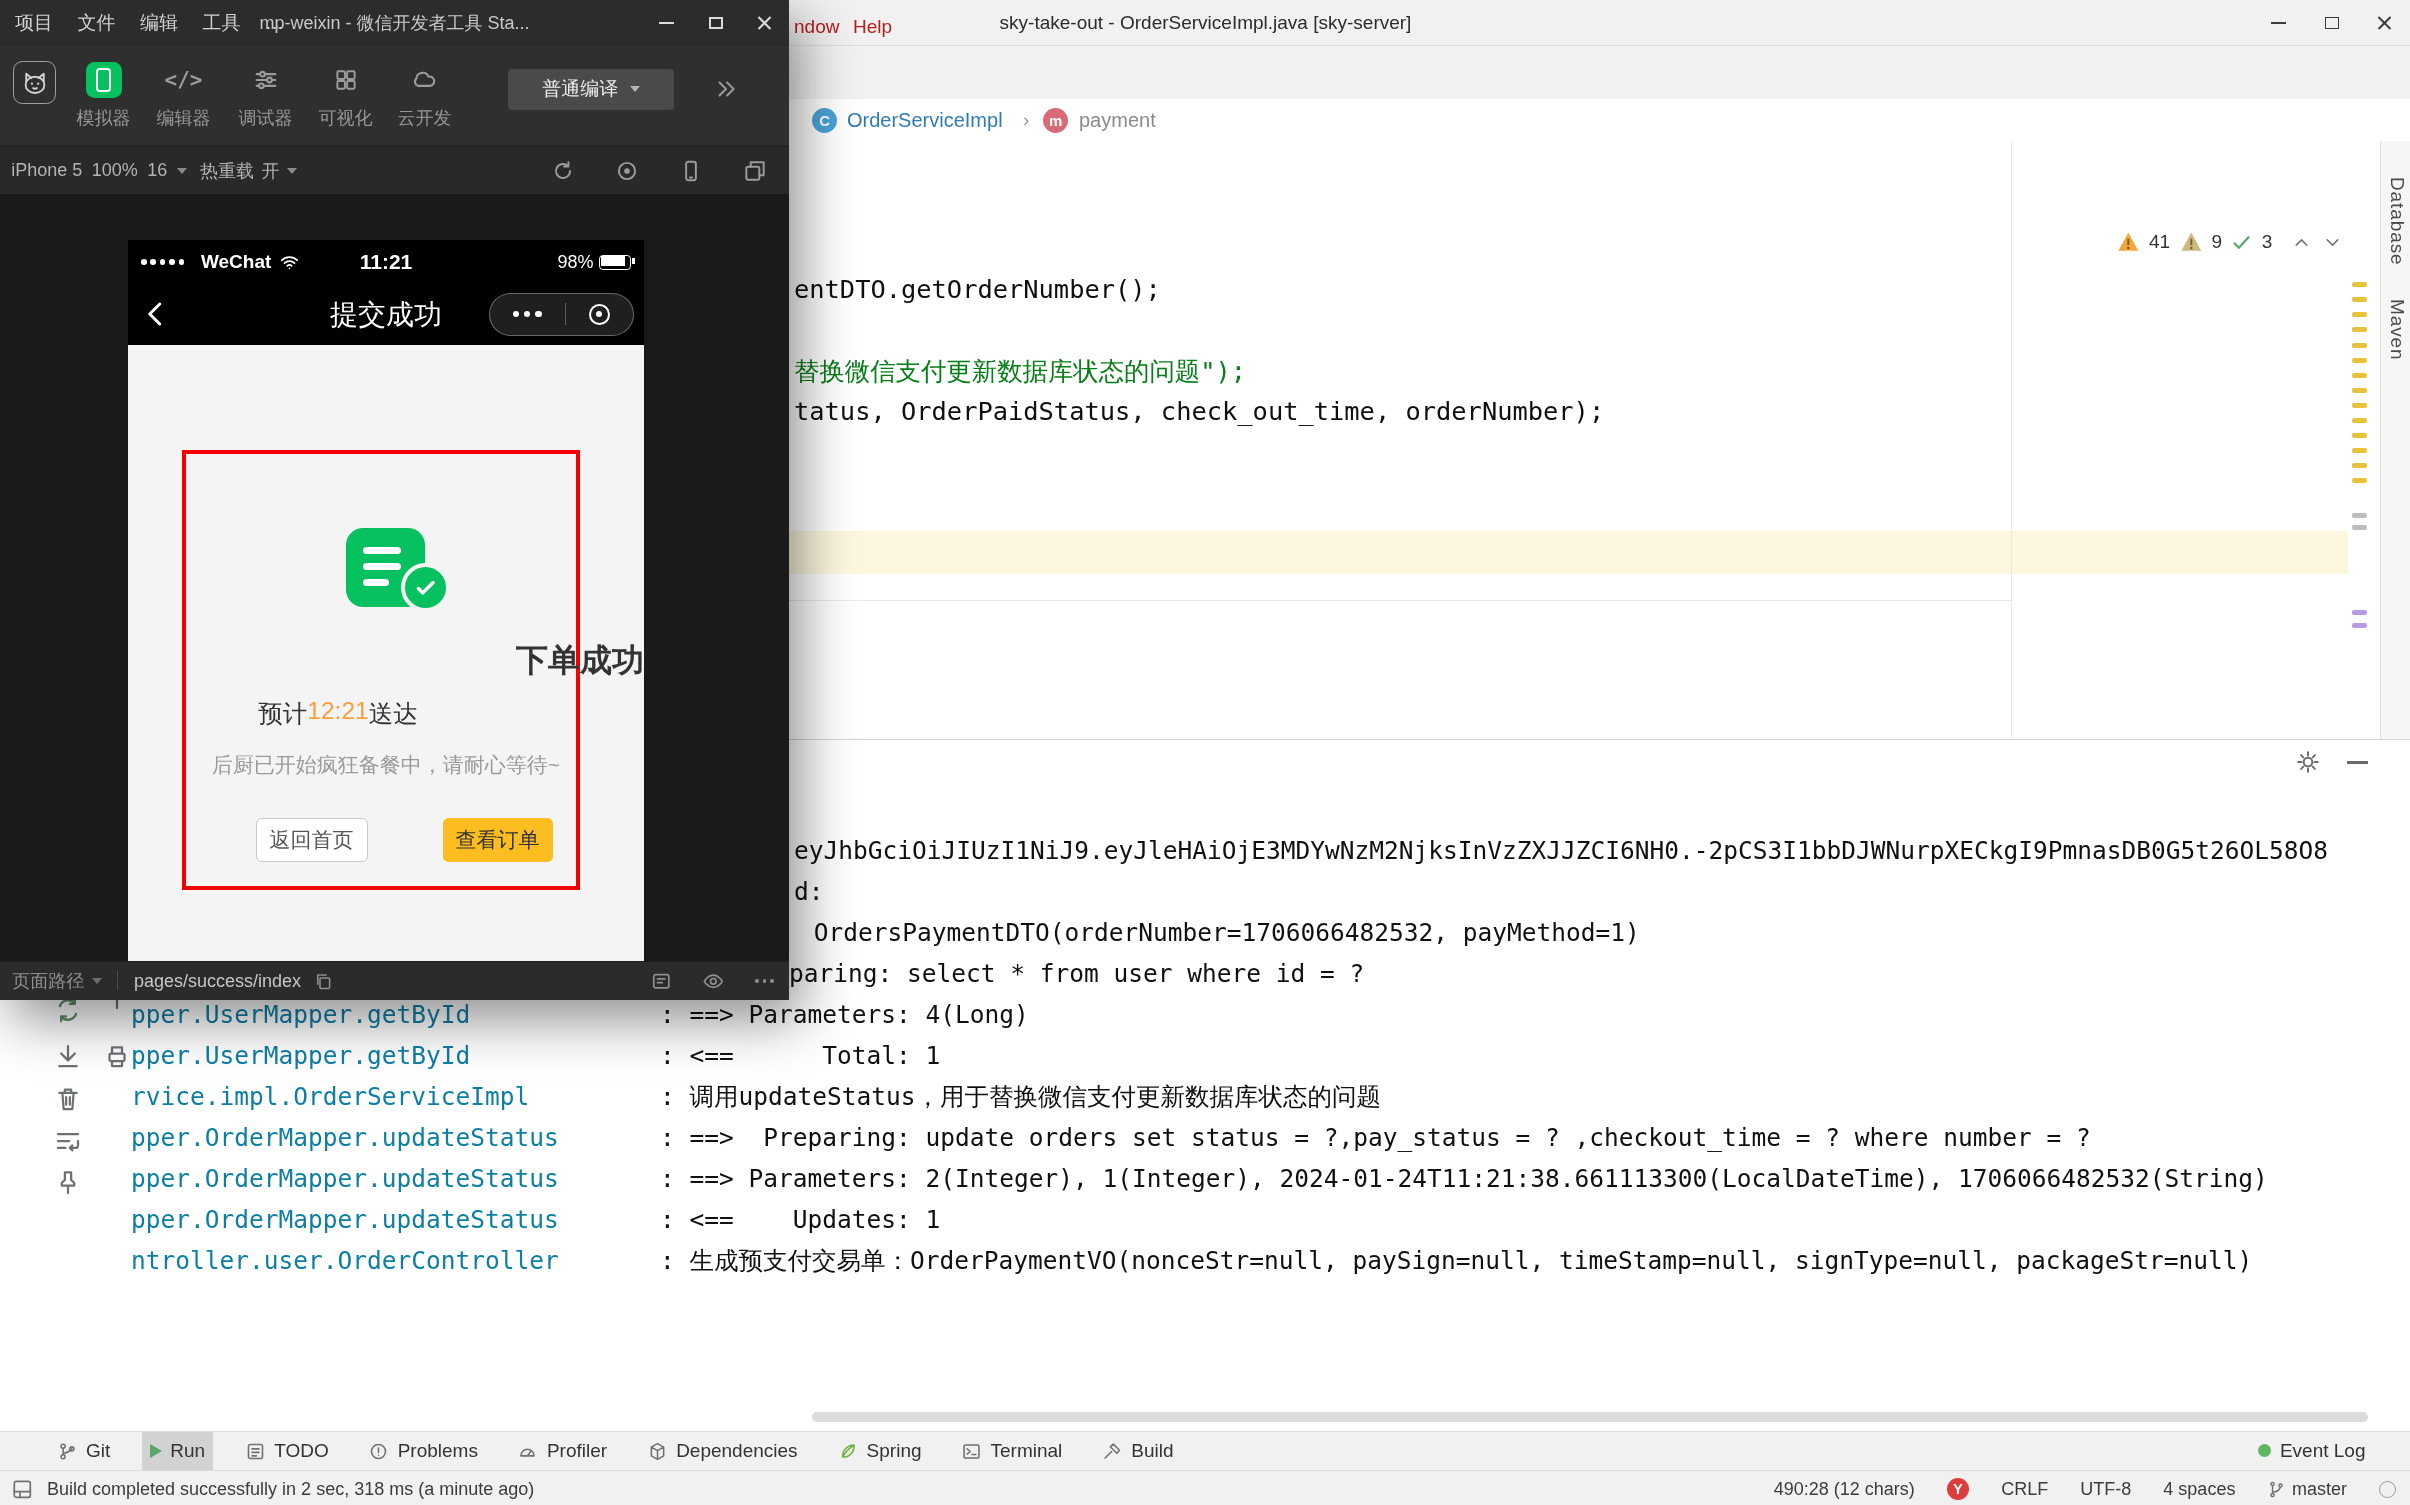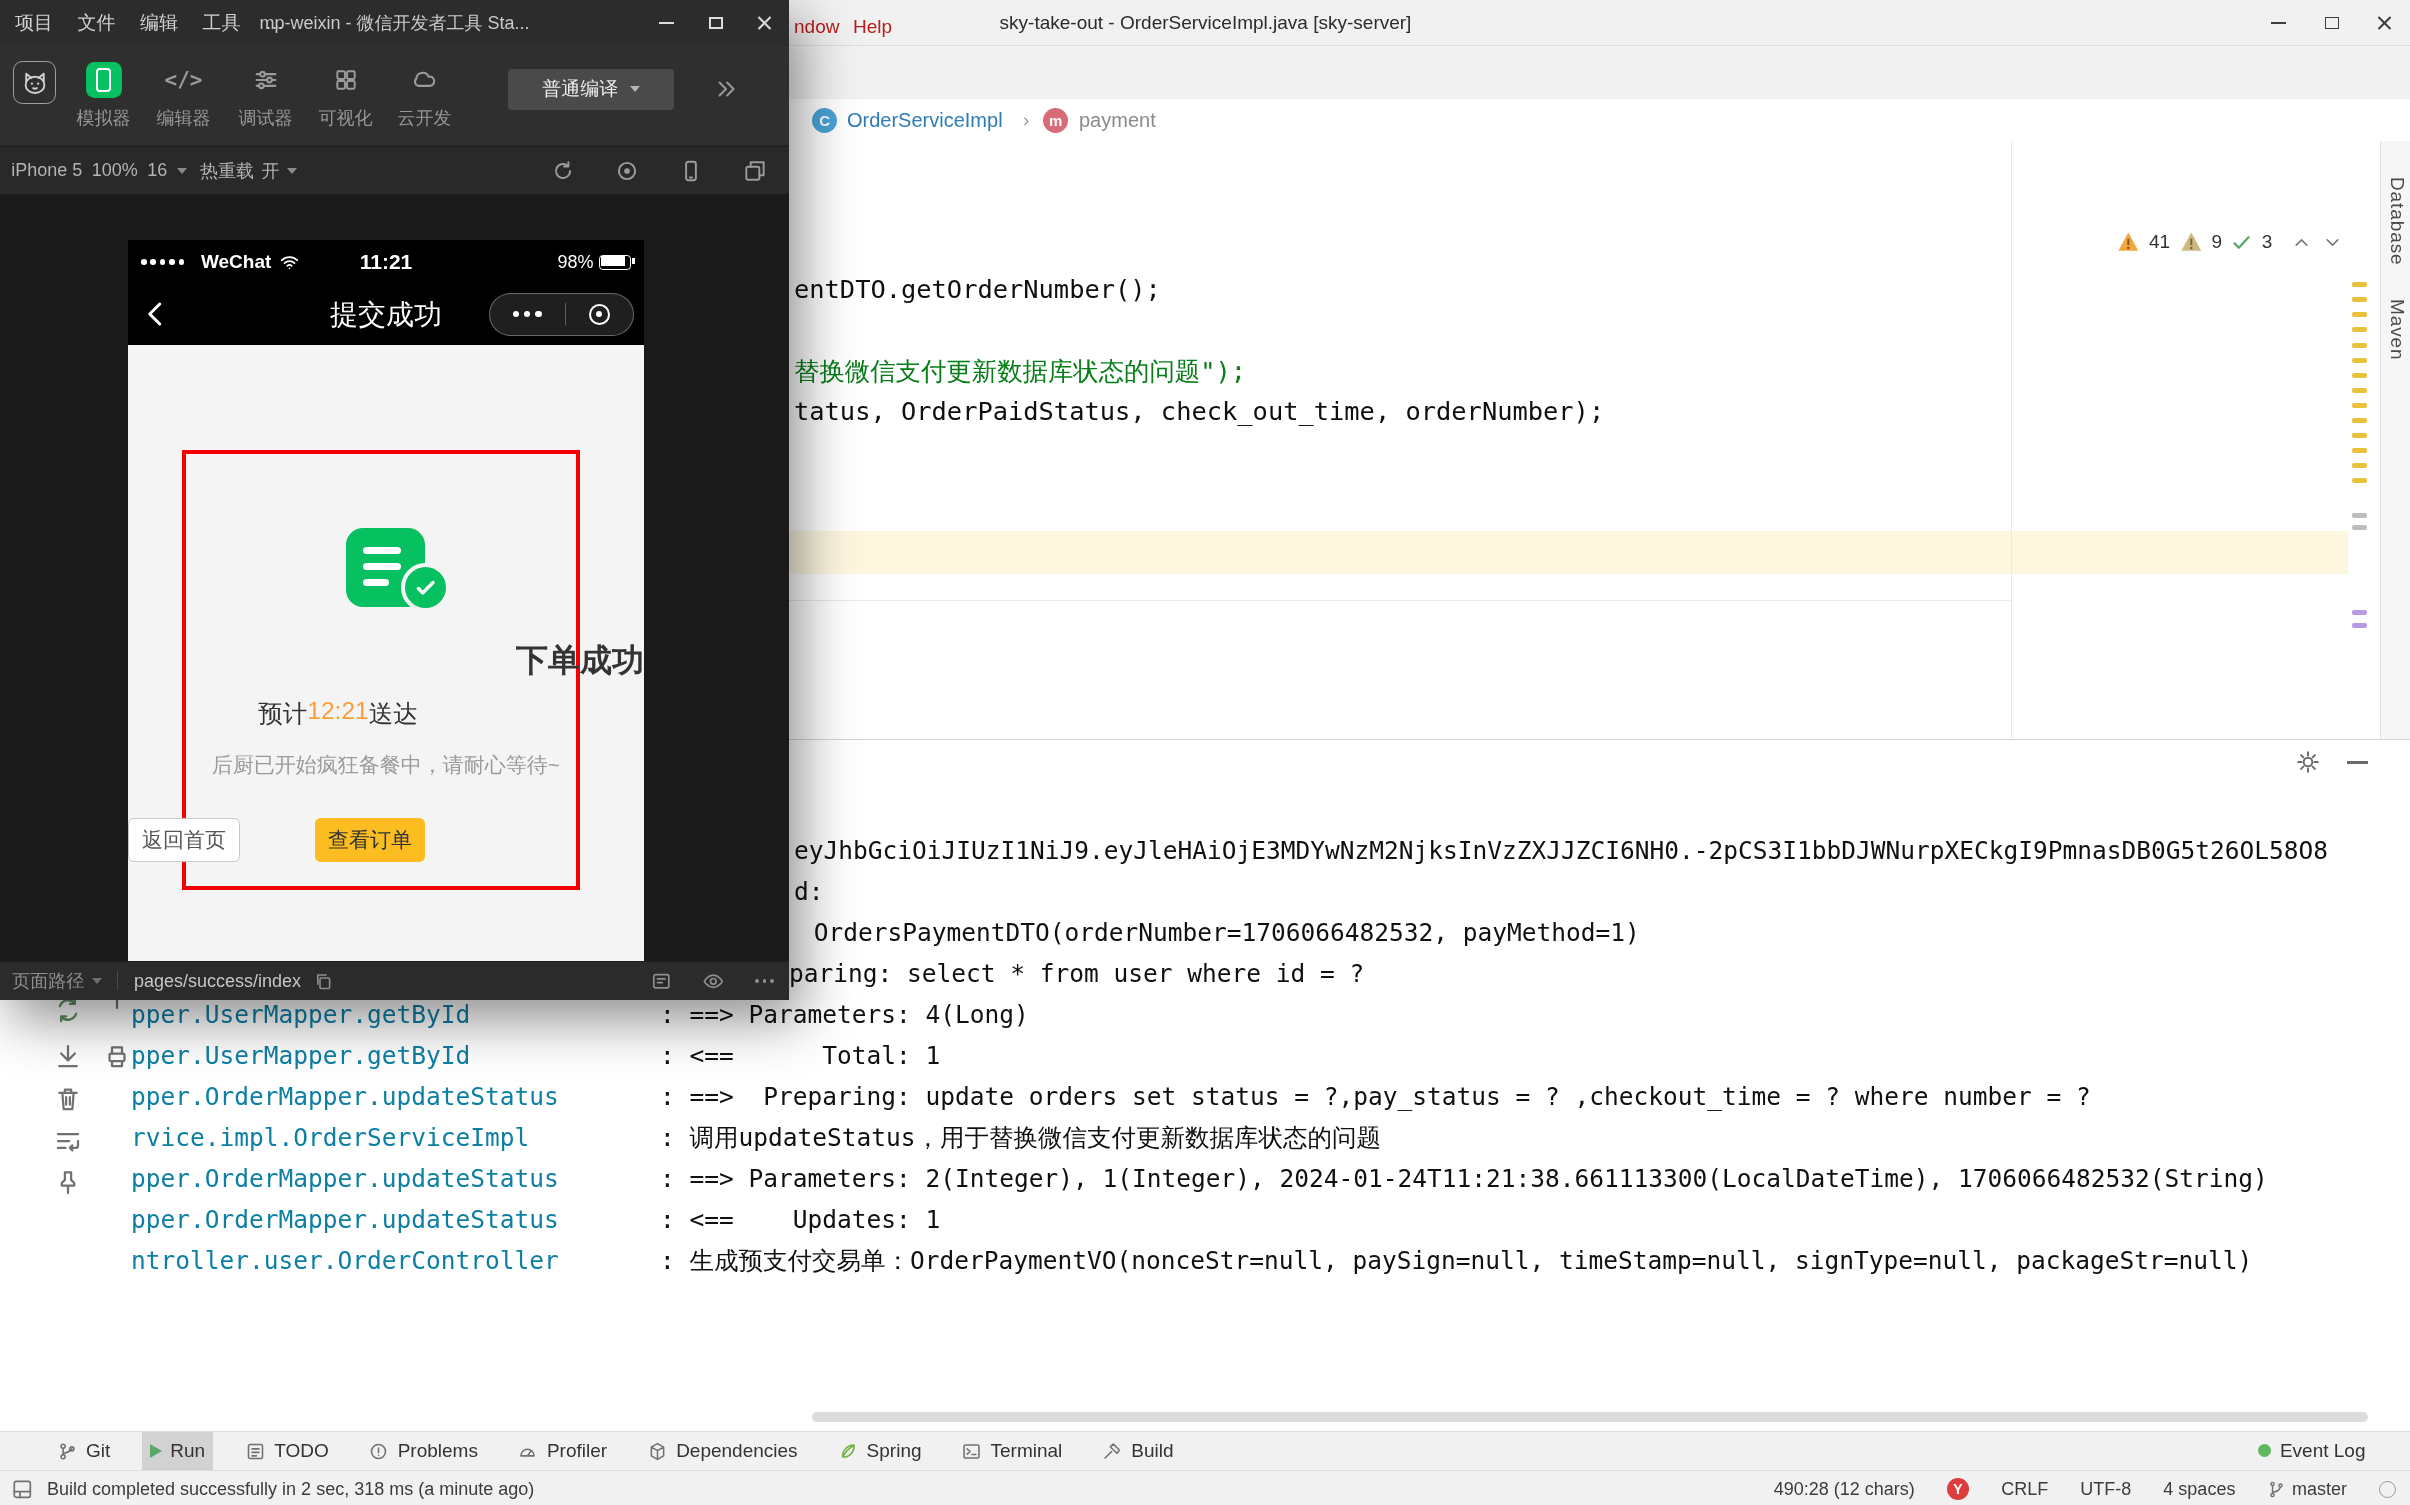--- a/index.html
+++ b/index.html
@@ -62,21 +62,21 @@
 .capsule{position:absolute;right:10.4px;top:8.5px;width:145px;height:43px;border-radius:21.7px;background:rgba(255,255,255,.12);border:0.9px solid rgba(255,255,255,.32);display:flex;align-items:center;justify-content:space-evenly}
 .cdot{width:6.6px;height:6.6px;border-radius:50%;background:#fff}
 .pbody{position:absolute;left:0;top:105px;width:516px;height:616px;background:#f4f4f4}
 .redrect{position:absolute;left:54px;top:105px;width:398px;height:440px;border:4.7px solid #f50000}
 .docicon{position:absolute;left:218px;top:183px;width:79px;height:79px;background:#07c160;border-radius:17px}
 .docbar{position:absolute;left:17px;width:38px;height:6.6px;border-radius:3.8px;background:#fff}
 .badge{position:absolute;left:273px;top:218px;width:49px;height:49px;border-radius:50%;background:#07c160;border:4.7px solid #f4f4f4;display:flex;align-items:center;justify-content:center}
 .ctitle{position:absolute;left:0;top:294px;width:516px;text-align:right;font-size:32px;font-weight:600;color:#333}
 .ceta{position:absolute;left:0;top:352px;width:420px;display:flex;justify-content:center;font-size:24.5px;color:#333}
 .cnote{position:absolute;left:0;top:406px;width:516px;text-align:center;font-size:21px;color:#9a9a9a}
-.cbtns{position:absolute;left:0;top:473px;width:552px;display:flex;justify-content:flex-start;gap:75px}
+.cbtns{position:absolute;left:0;top:473px;width:552px;display:flex;justify-content:center;gap:75px}
 .btn{height:44px;min-width:109px;padding:0 13px;border-radius:5.6px;font-size:21px;display:flex;align-items:center;justify-content:center}
 .btn.home{background:#fff;border:0.9px solid #c8c8c8;color:#555}
 .btn.order{background:#fbbd1f;color:#333;font-weight:500}
 .wfoot{left:0;top:961px;width:789px;height:39px;background:#2b2b2b;border-top:0.9px solid #1d1d1d;font-size:18px;color:#8f8f8f}
 .dots3{display:flex;gap:3.8px}
 .dots3 span{width:3.8px;height:3.8px;border-radius:50%;background:currentColor}
 </style>
 </head>
 <body>
 
@@ -295,22 +295,22 @@
       </span>
     </div>
 
     <div class="p" style="left:131px;top:90px;width:2241px">
       <div class="cl" style="padding-left:663px"><span>eyJhbGciOiJIUzI1NiJ9.eyJleHAiOjE3MDYwNzM2NjksInVzZXJJZCI6NH0.-2pCS3I1bbDJWNurpXECkgI9PmnasDB0G5t26OL58O8</span></div>
       <div class="cl" style="padding-left:663px"><span>d:</span></div>
       <div class="cl" style="padding-left:668px"><span> OrdersPaymentDTO(orderNumber=1706066482532, payMethod=1)</span></div>
       <div class="cl" style="padding-left:658px"><span>paring: select * from user where id = ?</span></div>
       <div class="cl"><span class="clog">pper.UserMapper.getById</span><span>: ==&gt; Parameters: 4(Long)</span></div>
       <div class="cl"><span class="clog">pper.UserMapper.getById</span><span>: &lt;==      Total: 1</span></div>
+      <div class="cl"><span class="clog">rvice.impl.OrderServiceImpl</span><span>: 调用updateStatus，用于替换微信支付更新数据库状态的问题</span></div>
       <div class="cl"><span class="clog">pper.OrderMapper.updateStatus</span><span>: ==&gt;  Preparing: update orders set status = ?,pay_status = ? ,checkout_time = ? where number = ?</span></div>
-      <div class="cl"><span class="clog">rvice.impl.OrderServiceImpl</span><span>: 调用updateStatus，用于替换微信支付更新数据库状态的问题</span></div>
       <div class="cl"><span class="clog">pper.OrderMapper.updateStatus</span><span>: ==&gt; Parameters: 2(Integer), 1(Integer), 2024-01-24T11:21:38.661113300(LocalDateTime), 1706066482532(String)</span></div>
       <div class="cl"><span class="clog">pper.OrderMapper.updateStatus</span><span>: &lt;==    Updates: 1</span></div>
       <div class="cl"><span class="clog">ntroller.user.OrderController</span><span>: 生成预支付交易单：OrderPaymentVO(nonceStr=null, paySign=null, timeStamp=null, signType=null, packageStr=null)</span></div>
     </div>
 
     <div class="p" style="left:812px;top:672px;width:1556px;height:10.4px;border-radius:4.7px;background:#dcdcdc"></div>
   </div>
 
   <div class="btabs p">
     <span class="btab">

